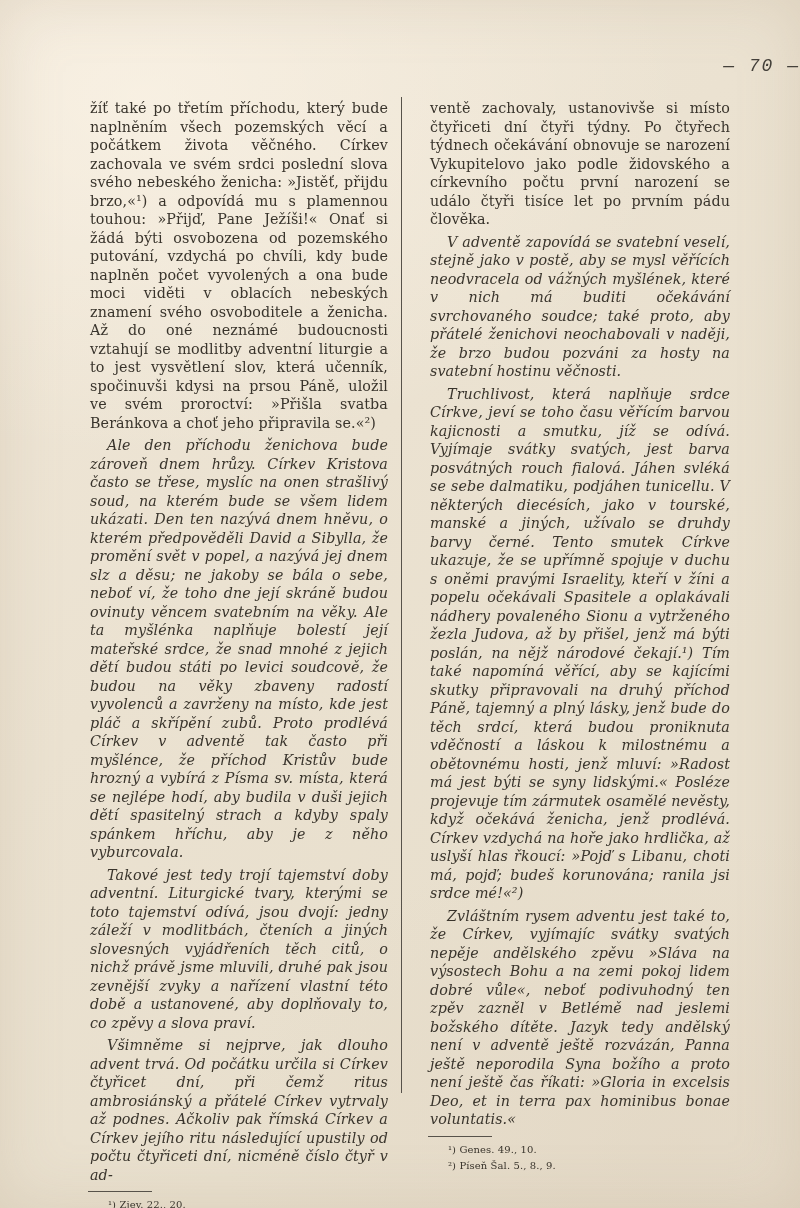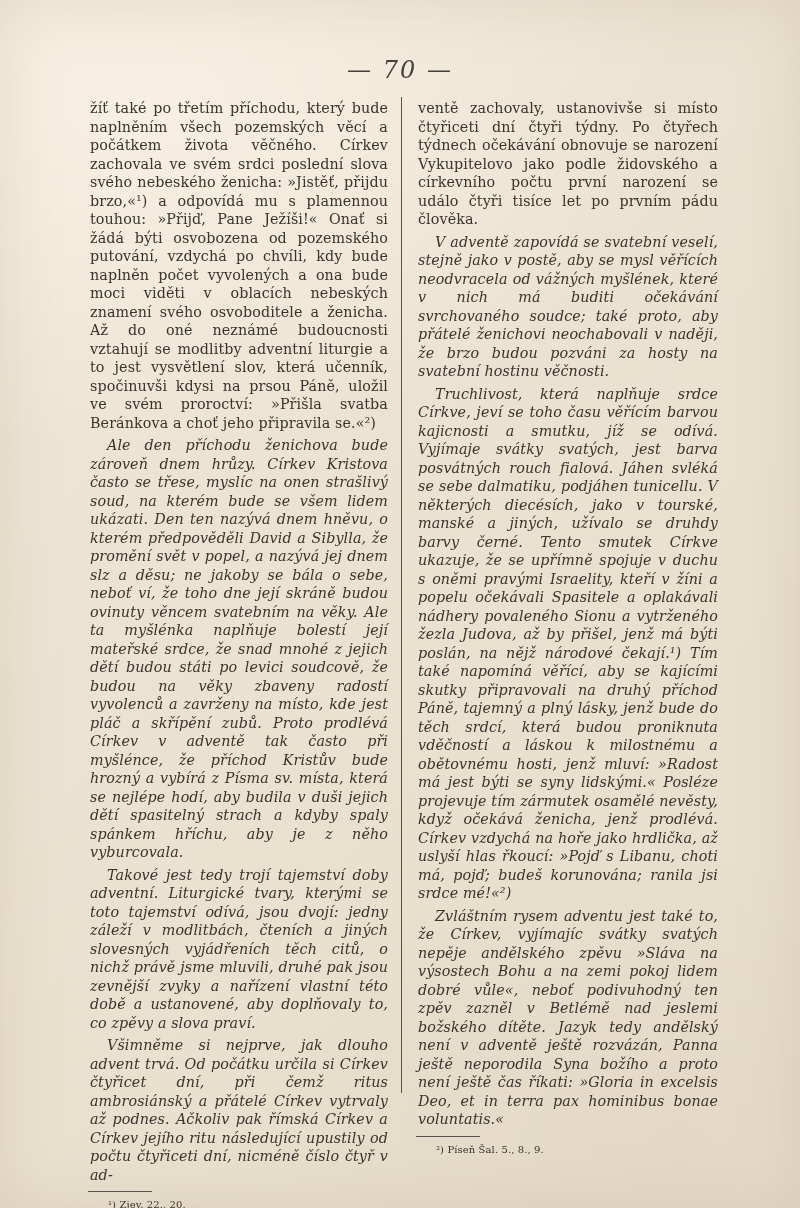--- a/index.html
+++ b/index.html
@@ -22,38 +22,39 @@
       linear-gradient(135deg, #f0e7d8 0%, #ebe2d1 40%, #e8dfcd 70%, #e9dfce 100%);
     box-shadow: inset 0 0 60px rgba(180,160,130,0.25);
     font-family: "DejaVu Serif", "Liberation Serif", serif;
     color: #39342c;
   }
   .page-header {
     position: absolute;
     top: 56px;
     left: 0;
     width: 100%;
-    text-align: center;
-    font-size: 24px;
+    text-align: right;
+    font-size: 18px;
     font-style: italic;
     letter-spacing: 2px;
     color: #44403a;
+    font-family: Liberation Mono, monospace;
   }
   .column {
     position: absolute;
     top: 95px;
     text-align: justify;
     font-size: 14.3px;
     line-height: 18.5px;
     letter-spacing: 0.1px;
     hyphens: auto;
     -webkit-hyphens: auto;
   }
   .column.left  { left: 86px;  width: 306px; }
-  .column.right { left: 414px; width: 308px; }
+  .column.right { left: 426px; width: 308px; }
   .col-divider {
     position: absolute;
     left: 401px;
     top: 97px;
     width: 1px;
     height: 996px;
     background: #57524a;
   }
   .para {
     margin: 4px;
@@ -102,17 +103,18 @@
 
   <div class="column right">
     <div>
         <p class="para">ventě zachovaly, ustanovivše si místo čtyřiceti dní čtyři týdny. Po čtyřech týdnech očekávání obnovuje se narození Vykupitelovo jako podle židovského a církevního počtu první narození se událo čtyři tisíce let po prvním pádu člověka.</p>
         <p class="para indent">V adventě zapovídá se svatební veselí, stejně jako v postě, aby se mysl věřících neodvracela od vážných myšlének, které v nich má buditi očekávání svrchovaného soudce; také proto, aby přátelé ženichovi neochabovali v naději, že brzo budou pozváni za hosty na svatební hostinu věčnosti.</p>
         <p class="para indent">Truchlivost, která naplňuje srdce Církve, jeví se toho času věřícím barvou kajicnosti a smutku, jíž se odívá. Vyjímaje svátky svatých, jest barva posvátných rouch fialová. Jáhen svléká se sebe dalmatiku, podjáhen tunicellu. V některých diecésích, jako v tourské, manské a jiných, užívalo se druhdy barvy černé. Tento smutek Církve ukazuje, že se upřímně spojuje v duchu s oněmi pravými Israelity, kteří v žíni a popelu očekávali Spasitele a oplakávali nádhery povaleného Sionu a vytrženého žezla Judova, až by přišel, jenž má býti poslán, na nějž národové čekají.¹) Tím také napomíná věřící, aby se kajícími skutky připravovali na druhý příchod Páně, tajemný a plný lásky, jenž bude do těch srdcí, která budou proniknuta vděčností a láskou k milostnému a obětovnému hosti, jenž mluví: »Radost má jest býti se syny lidskými.« Posléze projevuje tím zármutek osamělé nevěsty, když očekává ženicha, jenž prodlévá. Církev vzdychá na hoře jako hrdlička, až uslyší hlas řkoucí: »Pojď s Libanu, choti má, pojď; budeš korunována; ranila jsi srdce mé!«²)</p>
         <p class="para indent">Zvláštním rysem adventu jest také to, že Církev, vyjímajíc svátky svatých nepěje andělského zpěvu »Sláva na výsostech Bohu a na zemi pokoj lidem dobré vůle«, neboť podivuhodný ten zpěv zazněl v Betlémě nad jeslemi božského dítěte. Jazyk tedy andělský není v adventě ještě rozvázán, Panna ještě neporodila Syna božího a proto není ještě čas říkati: »Gloria in excelsis Deo, et in terra pax hominibus bonae voluntatis.«</p>
       </div>
     <hr class="footnote-rule">
     <div class="footnotes">
+        <div class="footnote-line">¹) Genes. 49., 10.</div>
         <div class="footnote-line">²) Píseň Šal. 5., 8., 9.</div>
       </div>
   </div>
 
 </div>
 
 </body></html>

